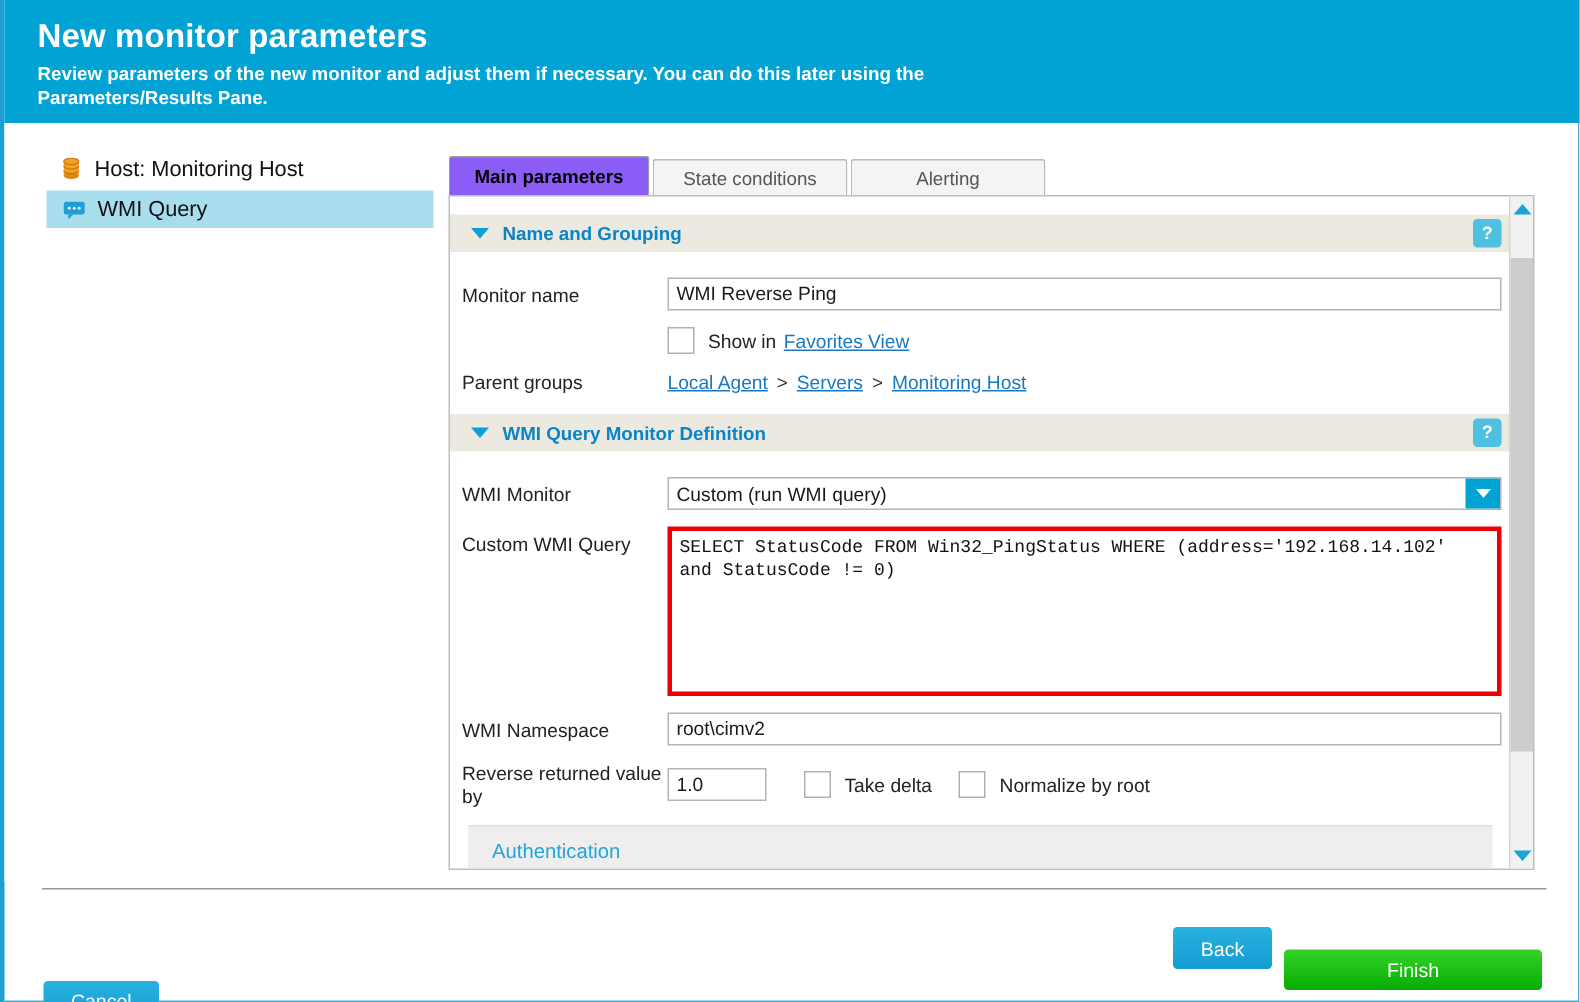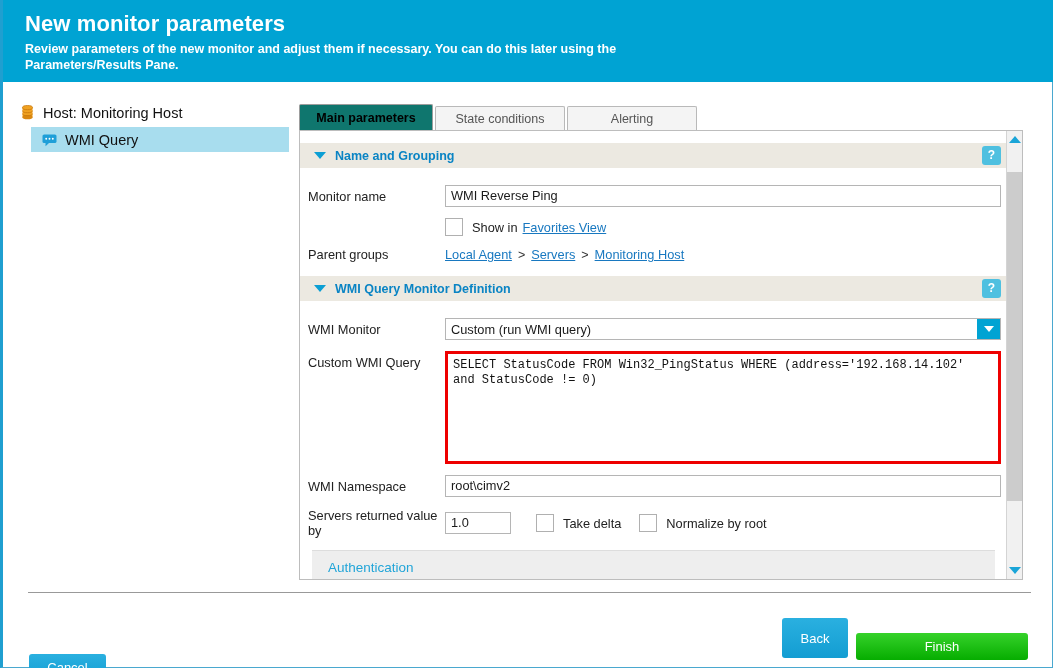--- a/index.html
+++ b/index.html
@@ -35,21 +35,21 @@
     line-height:16px;margin-top:3px;max-width:640px;
   }
 
   
   .sidebar{
     position:absolute;left:0;top:82px;width:292px;height:506px;
     background:#fff;
   }
   .tree-row{
     display:flex;align-items:center;height:25px;
-    padding-left:16px;box-sizing:border-box;
+    padding-left:36px;box-sizing:border-box;
     font-size:14.5px;color:#111;
   }
   .tree-row.root{margin-top:18px;}
   .tree-row.selected{
     background:#a8ddee;width:258px;margin-left:28px;padding-left:10px;
     margin-top:2px;
   }
   .tree-icon{width:17px;height:17px;margin-right:7px;flex:0 0 auto;position:relative;}
   .tree-label{white-space:nowrap;}
 
@@ -67,21 +67,21 @@
     height:25px;line-height:25px;text-align:center;
     border:1px solid #b9b9b9;border-bottom:none;
     background:#f4f4f4;color:#555;font-size:12.5px;
     box-sizing:border-box;border-radius:2px 2px 0 0;
     margin-right:2px;cursor:default;
   }
   .tab.t0{width:134px;}
   .tab.t1{width:130px;}
   .tab.t2{width:130px;}
   .tab.active{
-    background:#0f766e;color:#000;font-weight:bold;height:27px;line-height:27px;
+    background:#8b5cf6;color:#000;font-weight:bold;height:27px;line-height:27px;
     border-color:#9d9d9d;
   }
 
   
   .panel{
     position:absolute;left:296px;top:130px;width:724px;height:450px;
     border:1px solid #bdbdbd;background:#ffffff;box-sizing:border-box;
     overflow:hidden;
   }
   .panel-inner{
@@ -173,21 +173,21 @@
   }
   .btn{
     position:absolute;border:none;color:#fff;font-size:13px;
     border-radius:3px;cursor:pointer;font-family:"Liberation Sans", sans-serif;
   }
   .btn-cancel{
     left:26px;top:654px;width:77px;height:27px;
     background:linear-gradient(#2ab0e0,#139dd2);
   }
   .btn-back{
-    left:779px;top:618px;width:66px;height:40px;
+    left:779px;top:618px;width:66px;height:28px;
     background:linear-gradient(#2ab0e0,#139dd2);
   }
   .btn-finish{
     left:853px;top:633px;width:172px;height:27px;
     background:linear-gradient(#36d22a,#06ad00);
   }
 </style>
 </head>
 <body>
 
@@ -285,21 +285,21 @@
         <span class="lbl" style="width:137px;padding-top:4px;">Custom WMI Query</span>
         <textarea class="queryarea" style="width: 556px; height: 113px;">SELECT StatusCode FROM Win32_PingStatus WHERE (address='192.168.14.102' and StatusCode != 0)</textarea>
       </div>
 
       <div class="row" style="margin-top:11px;">
         <span class="lbl" style="width:137px;">WMI Namespace</span>
         <input class="txtinput" style="width: 556px;" type="text" value="root\cimv2">
       </div>
 
       <div class="row" style="margin-top:11px;">
-        <span class="lbl" style="width:137px;">Servers returned value by</span>
+        <span class="lbl" style="width:137px;">Reverse returned value by</span>
         <input class="txtinput" style="width: 66px;" type="text" value="1.0">
         <span class="checkbox" style="margin-left:25px;"></span>
         <span class="lbl" style="margin-left:9px;">Take delta</span>
         <span class="checkbox" style="margin-left:18px;"></span>
         <span class="lbl" style="margin-left:9px;">Normalize by root</span>
       </div>
 
       <div class="auth-box" style="margin-top:12px;margin-left:12px;width:683px;height:62px;box-sizing:border-box;padding:9px 0 0 16px;">
         <div class="auth-title">Authentication</div>
 

